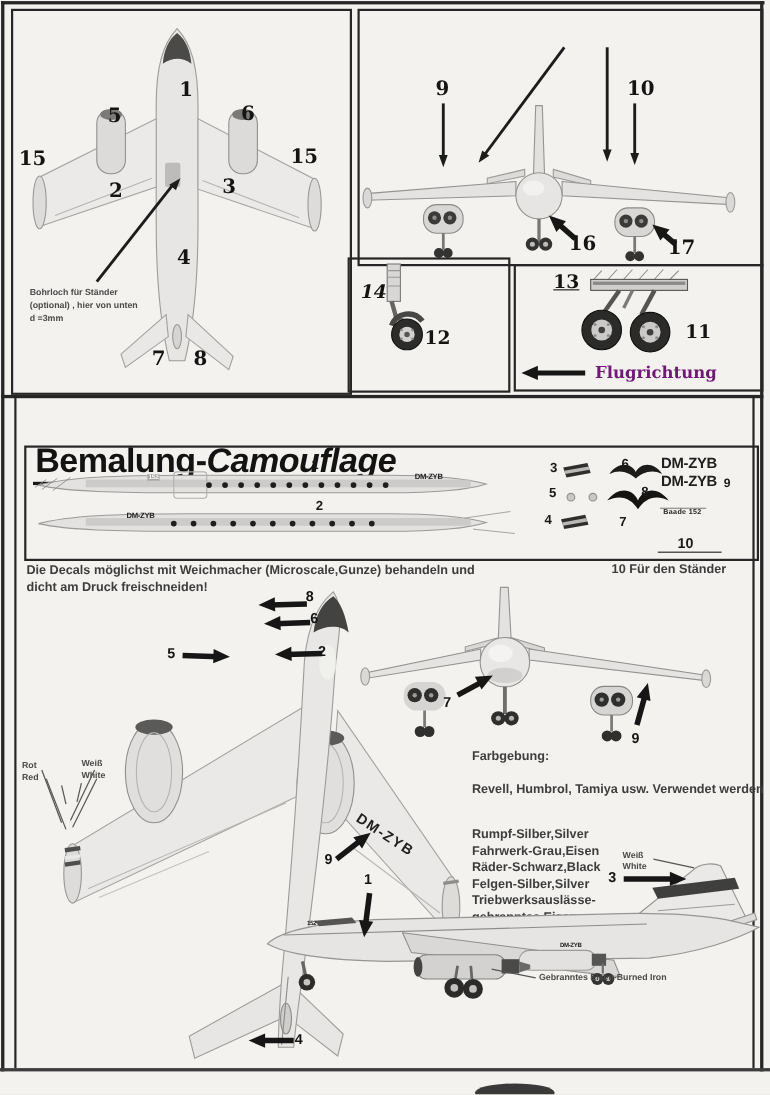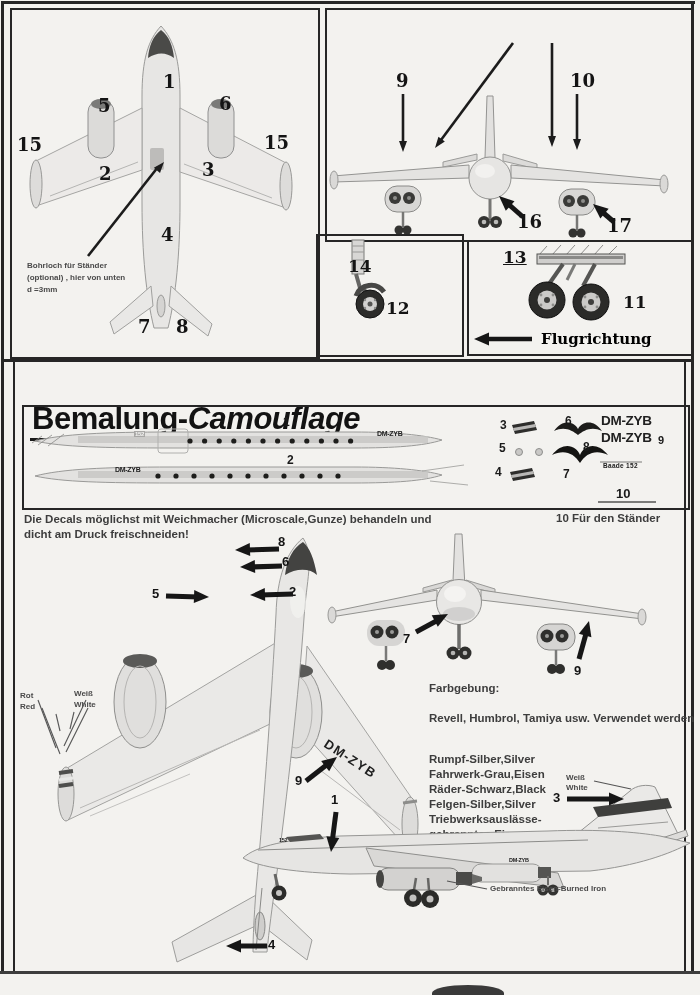--- a/index.html
+++ b/index.html
@@ -14,21 +14,21 @@
   .numg{position:absolute;font-family:"DejaVu Serif",serif;font-weight:bold;font-size:17px;
        color:#141414;line-height:1;}
   .nums{position:absolute;font-weight:bold;font-size:13px;color:#141414;line-height:1;}
   .numd{position:absolute;font-weight:bold;font-size:12px;color:#1a1a1a;line-height:1;}
   .t11{position:absolute;font-weight:bold;font-size:11.5px;color:#3d3d3d;line-height:1.3;}
   .t8{position:absolute;font-weight:bold;font-size:8px;color:#4a4a4a;line-height:1.25;}
   .heading{position:absolute;left:30px;top:361px;font-size:31px;font-weight:bold;color:#131313;
        letter-spacing:-0.5px;border-bottom:3.5px solid #1a1a1a;padding:0 8px 1px 2px;line-height:1.15;margin-top:40px;}
   .heading .it{font-style:italic;}
   .reg{position:absolute;font-weight:bold;color:#202020;line-height:1;letter-spacing:-0.3px;}
-  .fl{font-family:"DejaVu Serif",serif;font-weight:bold;font-size:15px;color:#000000;}
+  .fl{font-family:"DejaVu Serif",serif;font-weight:bold;font-size:15px;color:#701a75;}
 </style>
 </head>
 <body>
 
 <div class="page">
 
   <div class="edge" style="left:1px;top:1px;width:694px;height:3px;"></div>
   <div class="edge" style="left:1px;top:1px;width:3px;height:973px;"></div>
   <div class="edge" style="left:691px;top:1px;width:3px;height:973px;"></div>
   <div class="edge" style="left:1px;top:359px;width:693px;height:2.5px;"></div>
@@ -118,21 +118,21 @@
     <path d="M40,40 L44,54 L54,60" stroke="#666664" stroke-width="4" fill="none"></path>
     <path d="M40,62 A16,16 0 0 1 68,58" stroke="#474745" stroke-width="5" fill="none"></path>
     <circle cx="54" cy="70" r="14" fill="#2c2c2a" stroke="#111111"></circle>
     <circle cx="54" cy="70" r="7" fill="#d2d1cf"></circle>
     <circle cx="54" cy="70" r="2.5" fill="#555553"></circle>
     <circle cx="49" cy="66" r="1.2" fill="#8d8d8b"></circle>
       <circle cx="59" cy="66" r="1.2" fill="#8d8d8b"></circle>
     <circle cx="49" cy="74" r="1.2" fill="#8d8d8b"></circle>
       <circle cx="59" cy="74" r="1.2" fill="#8d8d8b"></circle>
   </svg>
-  <span class="numg" style="left:348px;top:258px;">14</span>
+  <span class="numg" style="left:328px;top:258px;font-style:italic;">14</span>
   <span class="numg" style="left:386px;top:300px;">12</span>
 
   <div class="box" style="left:467px;top:240px;width:223px;height:112px;"></div>
   <svg class="layer" style="left:467px;top:240px;" width="225" height="112" viewBox="0 0 225 112">
     <line x1="80" y1="6" x2="72" y2="15" stroke="#8d8d8b"></line>
       <line x1="94" y1="5" x2="85" y2="15" stroke="#8d8d8b"></line>
     <line x1="108" y1="5" x2="99" y2="15" stroke="#8d8d8b"></line>
       <line x1="122" y1="5" x2="113" y2="15" stroke="#8d8d8b"></line>
     <line x1="136" y1="5" x2="127" y2="15" stroke="#8d8d8b"></line>
       <line x1="150" y1="6" x2="141" y2="15" stroke="#8d8d8b"></line>

